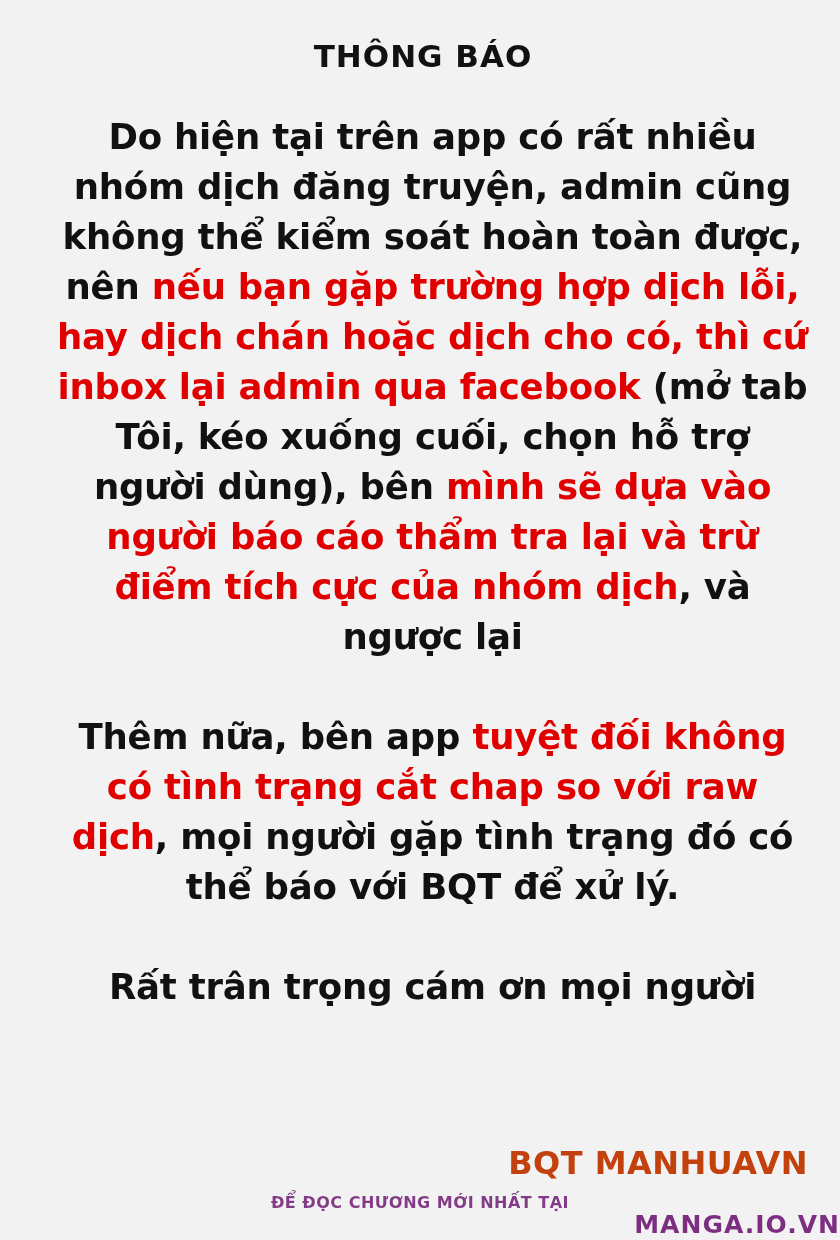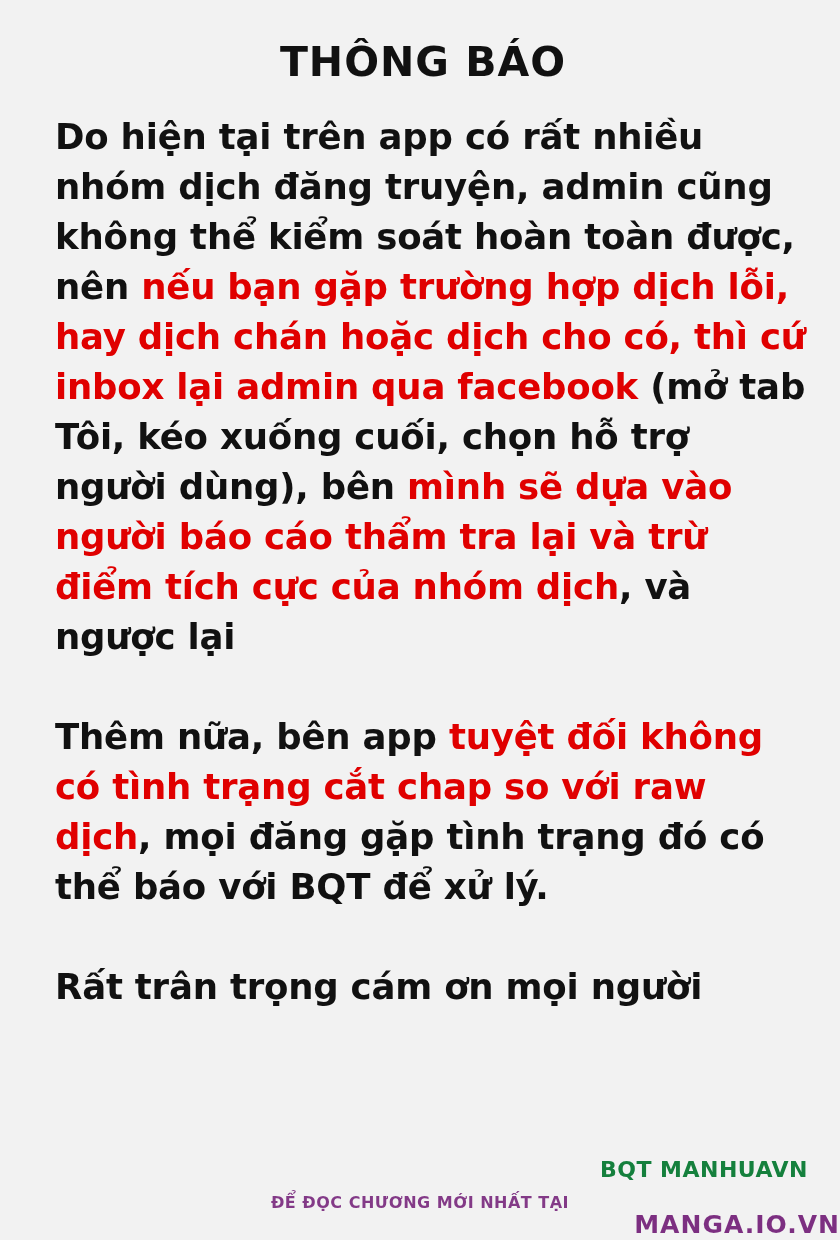--- a/index.html
+++ b/index.html
@@ -18,55 +18,56 @@
     position: relative;
     width: 840px;
     height: 1240px;
     background: #f2f2f2;
     box-sizing: border-box;
   }
   .title {
     text-align: center;
     font-family: "DejaVu Sans", sans-serif;
     font-weight: bold;
-    font-size: 41px;
+    font-size: 31px;
     letter-spacing: 1px;
     color: #111111;
     padding-top: 38px;
     margin-left: 6px;
   }
   .body-text {
     position: absolute;
     left: 55px;
     top: 112px;
     width: 755px;
     font-size: 35.5px;
     line-height: 50px;
     font-weight: bold;
     color: #111111;
     letter-spacing: -0.2px;
     word-spacing: 0px;
   }
   .body-text p {
     margin: 0 0 50px 0;
+    text-align: center;
   }
   .body-text p:last-child {
     margin-bottom: 4px;
   }
   .red {
     color: #e00000;
   }
   .signature {
     position: absolute;
     right: 32px;
     bottom: 58px;
-    font-size: 22px;
+    font-size: 32px;
     font-weight: bold;
     letter-spacing: 0.5px;
-    color: #15803d;
+    color: #c2410c;
     text-align: right;
   }
   .watermark {
     position: absolute;
     left: 0;
     right: 0;
     bottom: 2px;
     text-align: center;
     color: #701a75;
     font-family: "DejaVu Sans", sans-serif;
@@ -91,21 +92,21 @@
 
 <div class="page">
 
   <div class="title">THÔNG BÁO</div>
 
   <div class="body-text">
     <p>
       <span>Do hiện tại trên app có rất nhiều nhóm dịch đăng truyện, admin cũng không thể kiểm soát hoàn toàn được, nên </span><span class="red">nếu bạn gặp trường hợp dịch lỗi, hay dịch chán hoặc dịch cho có, thì cứ inbox lại admin qua facebook</span><span> (mở tab Tôi, kéo xuống cuối, chọn hỗ trợ người dùng), bên </span><span class="red">mình sẽ dựa vào người báo cáo thẩm tra lại và trừ điểm tích cực của nhóm dịch</span><span>, và ngược lại</span>
     </p>
     <p>
-      <span>Thêm nữa, bên app </span><span class="red">tuyệt đối không có tình trạng cắt chap so với raw dịch</span><span>, mọi đăng gặp tình trạng đó có thể báo với BQT để xử lý.</span>
+      <span>Thêm nữa, bên app </span><span class="red">tuyệt đối không có tình trạng cắt chap so với raw dịch</span><span>, mọi người gặp tình trạng đó có thể báo với BQT để xử lý.</span>
     </p>
     <p>
       <span>Rất trân trọng cám ơn mọi người</span>
     </p>
   </div>
 
   <div class="signature">BQT MANHUAVN</div>
 
   <div class="watermark">
     <div class="wm-line1">ĐỂ ĐỌC CHƯƠNG MỚI NHẤT TẠI</div>

